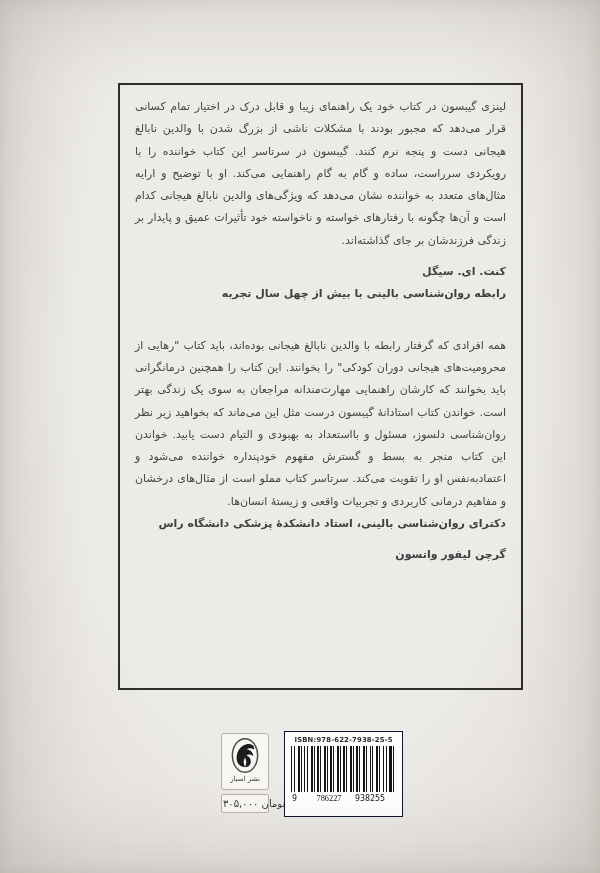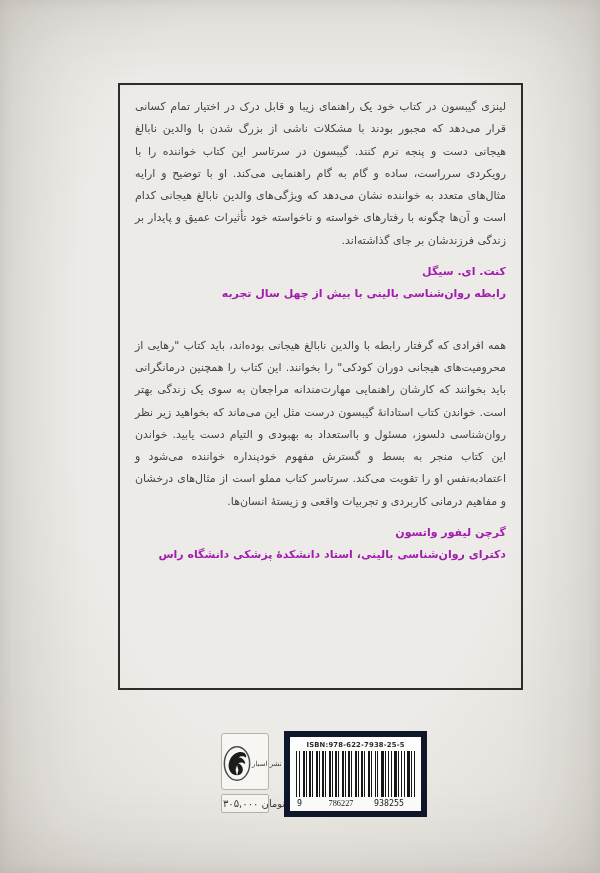--- a/index.html
+++ b/index.html
@@ -14,44 +14,44 @@
     box-shadow:inset 0 0 90px rgba(70,62,54,.20), inset 0 0 14px rgba(70,62,54,.08);
   }
   
   .frame{
     position:absolute;left:118px;top:83px;width:405px;height:607px;
     box-sizing:border-box;border:2px solid #2e2d2b;background:transparent;
     padding:11px 15px 10px 15px;direction:rtl;
     color:#454545;font-size:11px;line-height:22.3px;
   }
   .para{margin:0;text-align:justify;}
-  .sig{margin:0;text-align:right;font-weight:bold;color:#a21caf;}
+  .sig{margin:0;text-align:right;font-weight:bold;color:#404040;}
   .sig-name{margin-top:9px;}
   .second{margin-top:29px;}
   
   .pub-block{
     position:absolute;left:221px;top:733px;width:48px;z-index:2;
   }
   .logo-box{
     box-sizing:border-box;width:48px;height:57px;background:#f7f6f3;
     border:1px solid #b7b3ab;border-radius:3px;
-    display:flex;flex-direction:row;align-items:center;justify-content:flex-start;
+    display:flex;flex-direction:column;align-items:center;justify-content:flex-start;
     padding-top:3px;
   }
   .logo-box svg{display:block;}
   .pub-name{font-size:7px;color:#3a3a3a;margin-top:1px;white-space:nowrap;}
   .price-box{
     box-sizing:border-box;width:48px;margin-top:4px;background:#f7f6f3;
     border:1px solid #b7b3ab;border-radius:2px;
     font-size:10px;color:#3a3a3a;text-align:center;padding:3px 1px;
     direction:ltr;white-space:nowrap;
   }
   .barcode-box{
-    position:absolute;left:284px;top:731px;width:143px;height:86px;z-index:2;
-    box-sizing:border-box;background:#fdfdfc;border:6px solid #0f172a;
+    position:absolute;left:284px;top:731px;width:119px;height:86px;z-index:2;
+    box-sizing:border-box;background:#fdfdfc;border:1px solid #0f172a;
     padding:4px 6px 3px 6px;
   }
   .isbn-line{
     font-size:6.8px;font-weight:bold;color:#2b2b2b;text-align:center;
     letter-spacing:.2px;white-space:nowrap;direction:ltr;
   }
   .bars{
     margin-top:2px;height:46px;
     background:repeating-linear-gradient(90deg,
       #161616 0 1.4px, transparent 1.4px 2.8px,
@@ -71,22 +71,22 @@
 <body>
 
 <div class="vignette"></div>
 
 <div class="frame">
   <p class="para">لینزی گیبسون در کتاب خود یک راهنمای زیبا و قابل درک در اختیار تمام کسانی قرار می‌دهد که مجبور بودند با مشکلات ناشی از بزرگ شدن با والدین نابالغ هیجانی دست و پنجه نرم کنند. گیبسون در سرتاسر این کتاب خواننده را با رویکردی سرراست، ساده و گام به گام راهنمایی می‌کند. او با توضیح و ارایه مثال‌های متعدد به خواننده نشان می‌دهد که ویژگی‌های والدین نابالغ هیجانی کدام است و آن‌ها چگونه با رفتارهای خواسته و ناخواسته خود تأثیرات عمیق و پایدار بر زندگی فرزندشان بر جای گذاشته‌اند.</p>
   <p class="sig sig-name">کنت. ای. سیگل</p>
   <p class="sig">رابطه روان‌شناسی بالینی با بیش از چهل سال تجربه</p>
 
   <p class="para second">همه افرادی که گرفتار رابطه با والدین نابالغ هیجانی بوده‌اند، باید کتاب "رهایی از محرومیت‌های هیجانی دوران کودکی" را بخوانند. این کتاب را همچنین درمانگرانی باید بخوانند که کارشان راهنمایی مهارت‌مندانه مراجعان به سوی یک زندگی بهتر است. خواندن کتاب استادانهٔ گیبسون درست مثل این می‌ماند که بخواهید زیر نظر روان‌شناسی دلسوز، مسئول و بااستعداد به بهبودی و التیام دست یابید. خواندن این کتاب منجر به بسط و گسترش مفهوم خودپنداره خواننده می‌شود و اعتمادبه‌نفس او را تقویت می‌کند. سرتاسر کتاب مملو است از مثال‌های درخشان و مفاهیم درمانی کاربردی و تجربیات واقعی و زیستهٔ انسان‌ها.</p>
+  <p class="sig">دکترای روان‌شناسی بالینی، استاد دانشکدهٔ پزشکی دانشگاه راس</p>
   <p class="sig sig-name">گرچن لیفور واتسون</p>
-  <p class="sig">دکترای روان‌شناسی بالینی، استاد دانشکدهٔ پزشکی دانشگاه راس</p>
 </div>
 
 <div class="pub-block">
   <div class="logo-box">
     <span>
       <svg width="30" height="37" viewBox="0 0 30 38" aria-hidden="true">
         <ellipse cx="15" cy="19" rx="13" ry="17.2" fill="none" stroke="#4a4a4a" stroke-width="1.5"></ellipse>
         <path fill="#1c1c1c" d="M15 31 C 9.6 31 6 26.4 6.4 20.4
           C 6.8 15.2 9.4 11.2 13.2 8.8
           C 16.2 6.9 20.2 6.5 22.6 8.3

